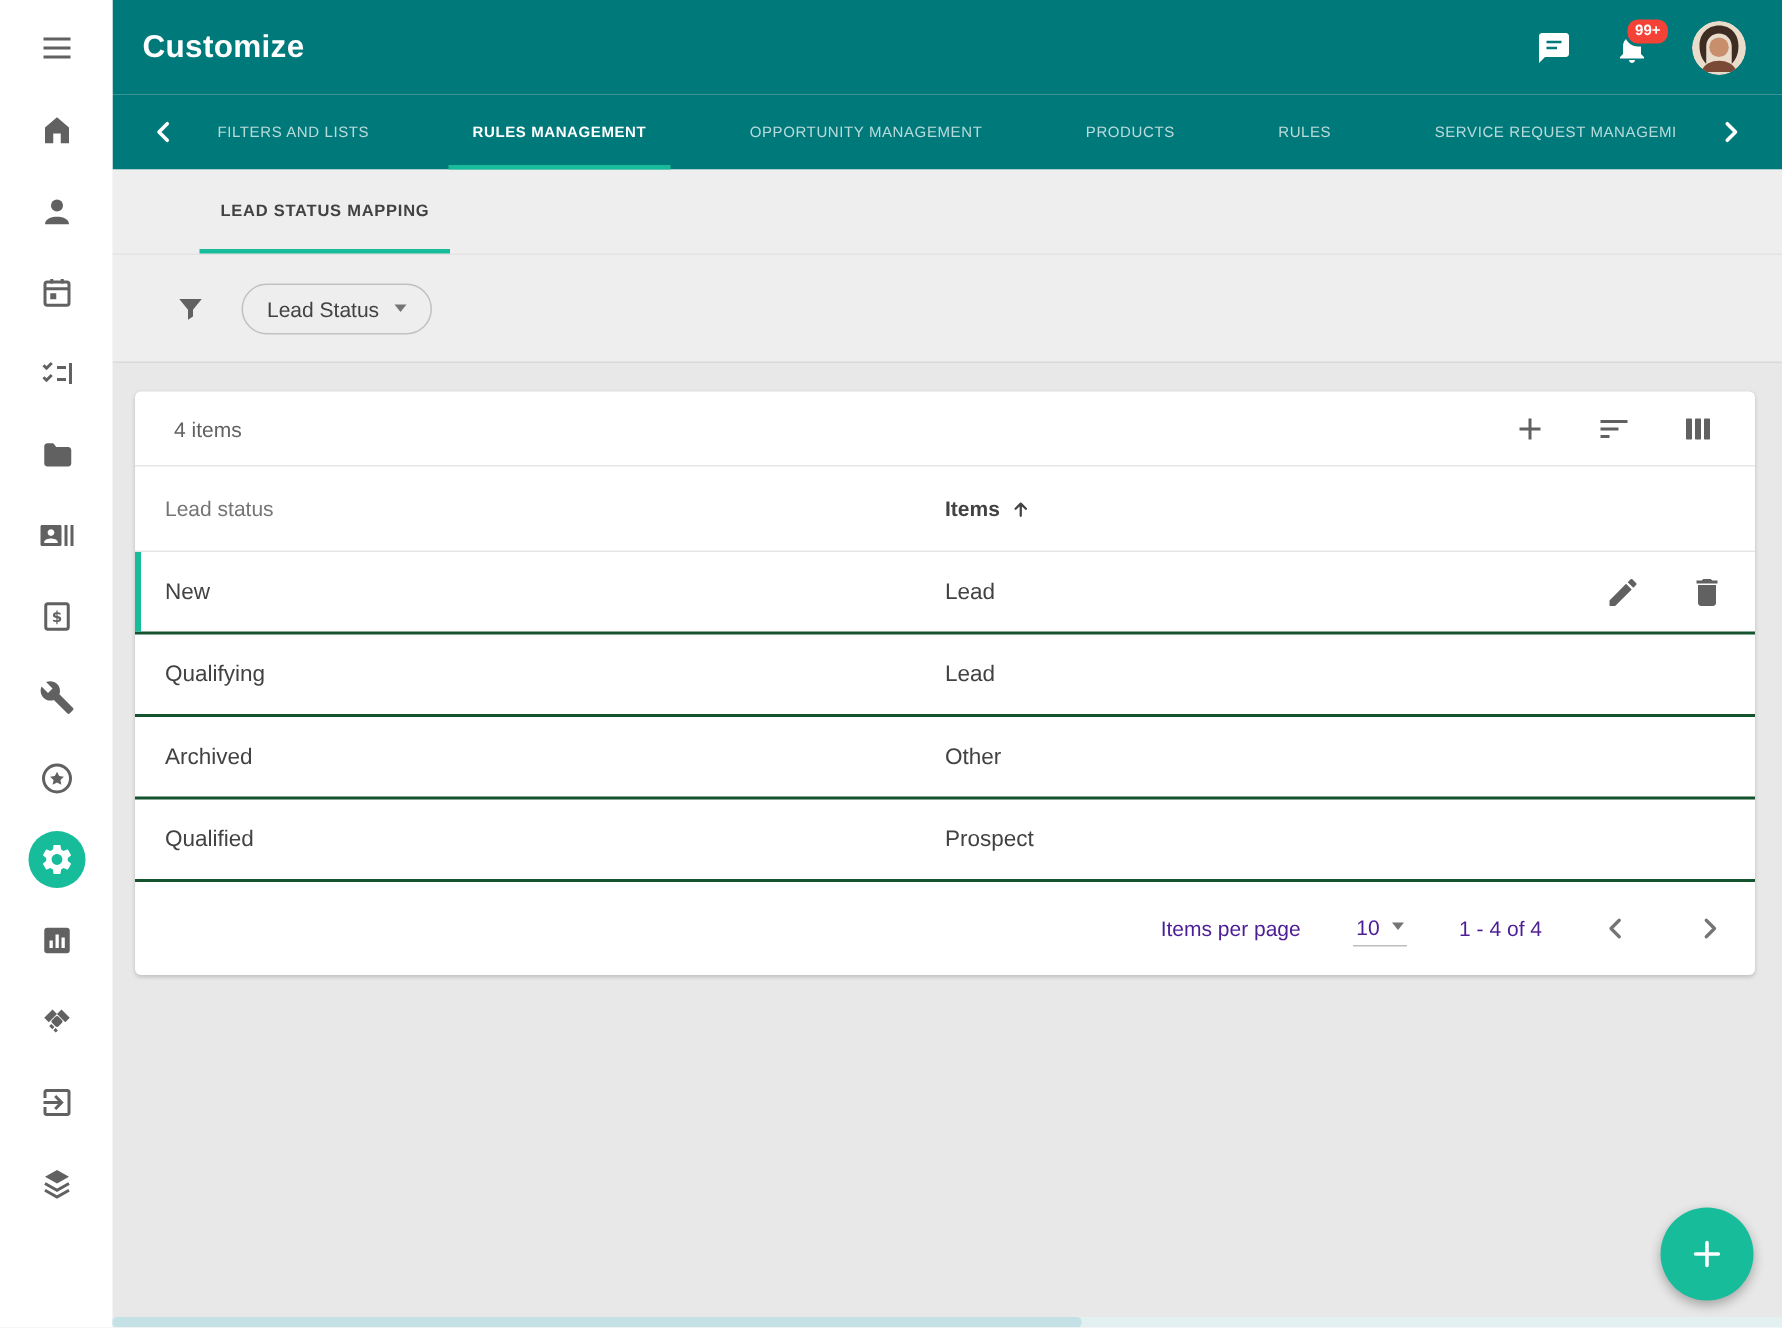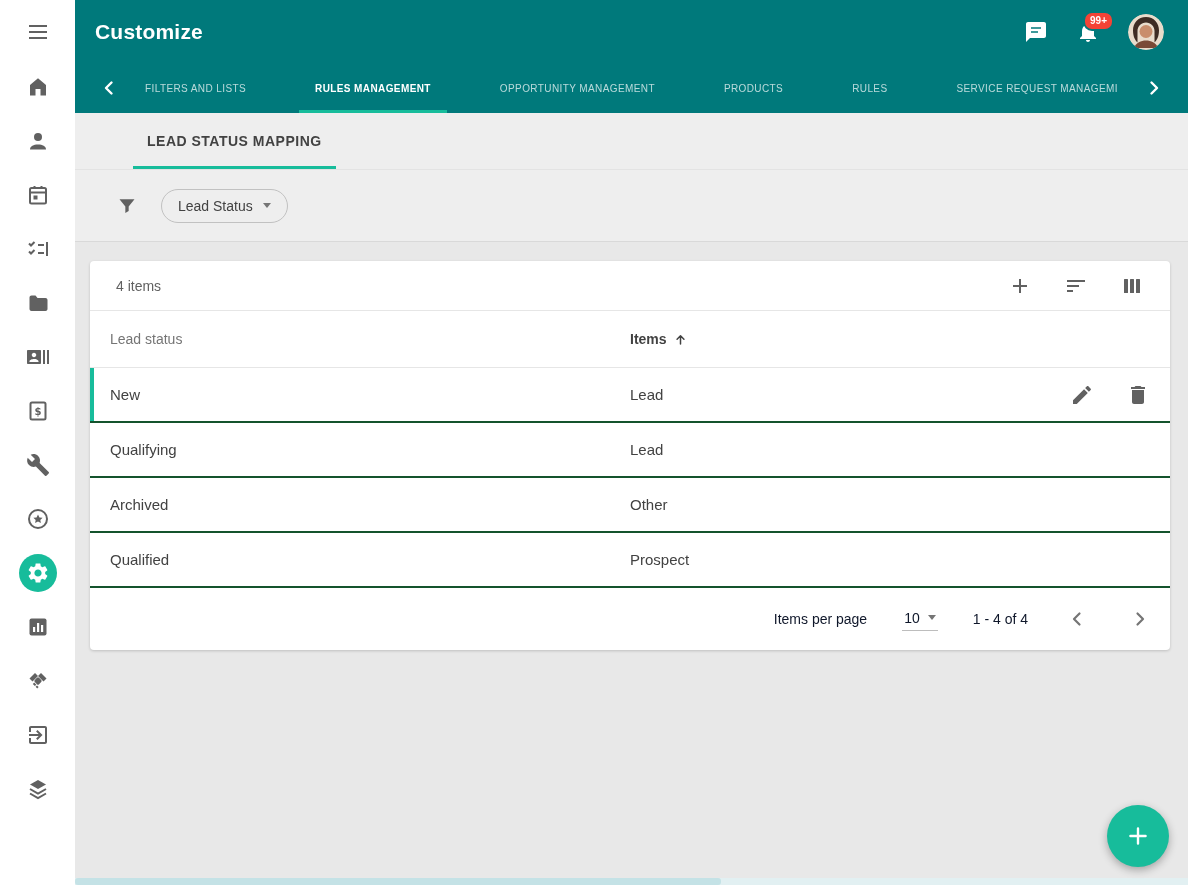--- a/index.html
+++ b/index.html
@@ -34,21 +34,21 @@
   .chev-btn { width:40px; display:flex; align-items:center; justify-content:center; }
   .tabs { flex:1; display:flex; justify-content:space-between; align-items:stretch; }
   .tab { display:flex; align-items:center; padding:0 16px; color:rgba(255,255,255,.72); font-size:10px;
          font-weight:500; letter-spacing:.4px; position:relative; cursor:pointer; white-space:nowrap; }
   .tab.active { color:#fff; font-weight:600; }
   .tab.active::after { content:""; position:absolute; left:0; right:0; bottom:0; height:3px; background:var(--accent); }
 
   
   .subtabs { height:57px; background:#eee; display:flex; align-items:stretch; padding-left:58px;
              border-bottom:1px solid #e3e3e3; flex:none; }
-  .subtab { display:flex; align-items:center; padding:0 14px; font-size:14px; font-weight:600; letter-spacing:.5px;
+  .subtab { display:flex; align-items:center; padding:0 14px; font-size:11px; font-weight:600; letter-spacing:.5px;
             color:#424242; position:relative; cursor:pointer; }
   .subtab.active::after { content:""; position:absolute; left:0; right:0; bottom:0; height:3px; background:var(--accent); }
 
   
   .filter-row { height:72px; background:#eee; border-bottom:1px solid #d9d9d9; display:flex; align-items:center;
                 padding-left:42px; gap:24px; flex:none; }
   .chip { height:34px; border:1px solid #c1c1c1; border-radius:17px; display:flex; align-items:center; gap:10px;
           padding:0 16px; color:#424242; font-size:14px; }
   .caret-down { width:0; height:0; border-left:4px solid transparent; border-right:4px solid transparent;
                 border-top:5px solid #757575; display:inline-block; }
@@ -63,21 +63,21 @@
            border-bottom:1px solid #e6e6e6; }
   .th-lead { color:#757575; font-size:14px; }
   .th-status { color:#424242; font-weight:700; font-size:14px; display:flex; align-items:center; gap:6px; cursor:pointer; }
   .row { height:55px; display:grid; grid-template-columns:1fr 1fr; align-items:center; padding:0 20px;
          border-bottom:2px solid #14532d; font-size:15px; color:#424242; position:relative; cursor:pointer; }
   .row:last-of-type { border-bottom:none; }
   .row.selected::before { content:""; position:absolute; left:0; top:0; bottom:0; width:4px; background:var(--accent); }
   .row-actions { position:absolute; right:20px; top:0; bottom:0; display:flex; align-items:center; gap:32px; }
 
   .pagination { height:62px; display:flex; align-items:center; justify-content:flex-end; padding-right:16px;
-                gap:35px; color:#0f172a; font-size:14px; }
+                gap:35px; color:#4c1d95; font-size:14px; }
   .per-page { display:flex; align-items:center; gap:8px; border-bottom:1px solid #bdbdbd; padding:2px 2px 4px; cursor:pointer; }
   .pag-chev { display:flex; align-items:center; justify-content:center; width:28px; height:28px; }
 
   
   .fab { position:absolute; right:19px; bottom:18px; width:62px; height:62px; border-radius:50%;
          background:var(--accent); display:flex; align-items:center; justify-content:center;
          box-shadow:0 3px 8px rgba(0,0,0,.3); z-index:8; }
   .hscroll { position:absolute; left:75px; right:0; bottom:0; height:7px; background:#e2f0f2; z-index:7; }
   .hscroll .thumb { height:100%; width:58%; background:#c4e2e6; border-radius:3px; cursor:pointer; }
 </style>

